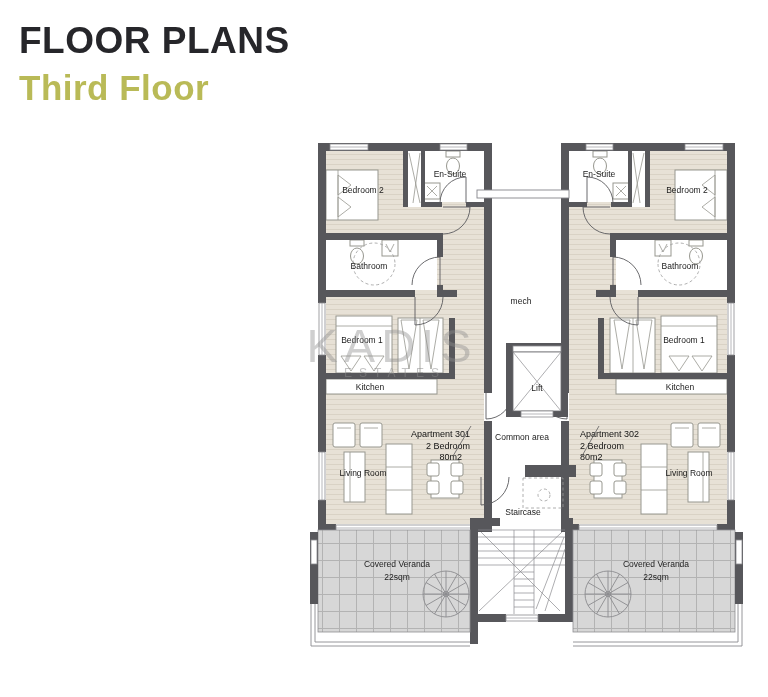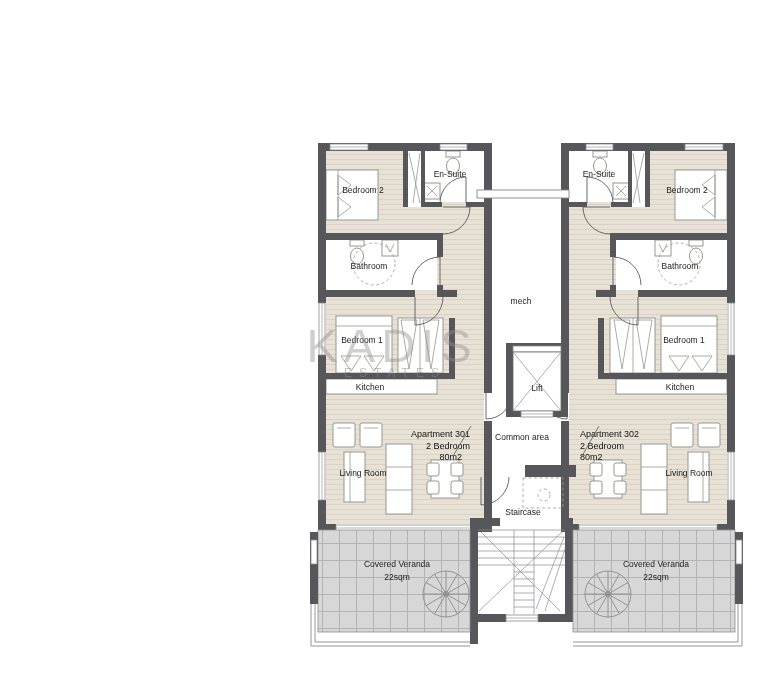--- a/index.html
+++ b/index.html
@@ -24,20 +24,22 @@
   .lbl{font-family:"Liberation Sans",sans-serif;font-size:8.5px;fill:#1b1b1b;text-anchor:middle;}
   .apt{font-family:"Liberation Sans",sans-serif;font-size:9px;fill:#141414;}
   .end{text-anchor:end;} .start{text-anchor:start;}
   .wm1{font-family:"Liberation Sans",sans-serif;font-size:47px;fill:#8e8e8e;opacity:.42;letter-spacing:6px;text-anchor:middle;}
   .wm2{font-family:"Liberation Sans",sans-serif;font-size:12px;fill:#8a8a8a;opacity:.5;letter-spacing:7px;text-anchor:middle;}
 </style>
 </head>
 <body>
 
 <div class="header">
+  <h1>FLOOR PLANS</h1>
+  <div class="subtitle">Third Floor</div>
 </div>
 
 <svg id="plan" width="768" height="697" viewBox="0 0 768 697">
   <defs>
     <pattern id="planks" width="6" height="5" patternUnits="userSpaceOnUse">
       <rect width="6" height="5" style="fill:var(--floor,#e7e1d6)"></rect>
       <line x1="0" y1="4.5" x2="6" y2="4.5" style="stroke:var(--floor_line,#d9d2c5);stroke-width:1"></line>
     </pattern>
     <pattern id="tiles" width="17" height="17" patternUnits="userSpaceOnUse">
       <rect width="17" height="17" style="fill:var(--veranda,#d7d7d7)"></rect>

